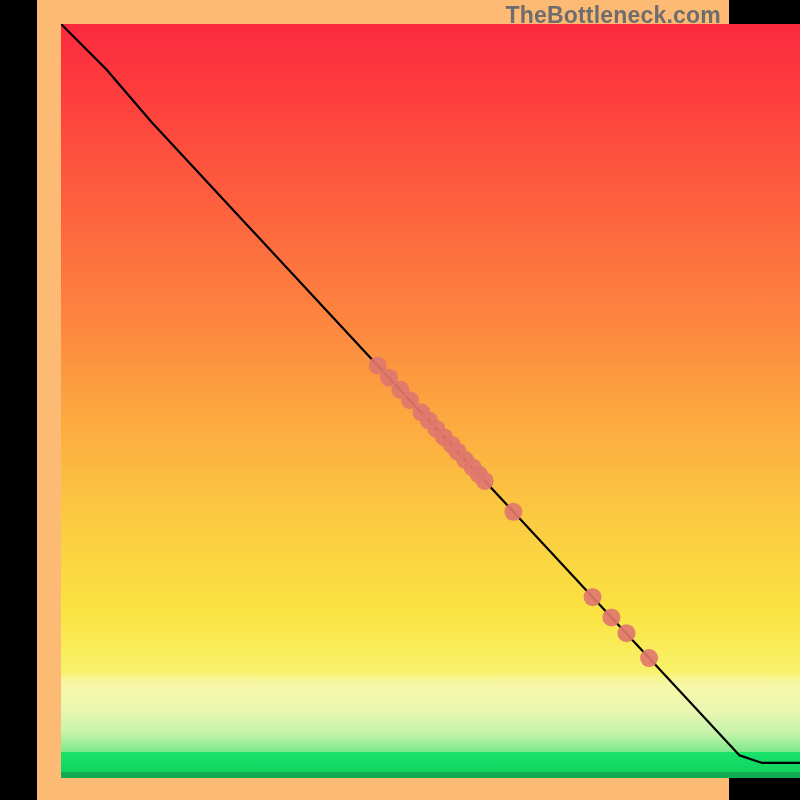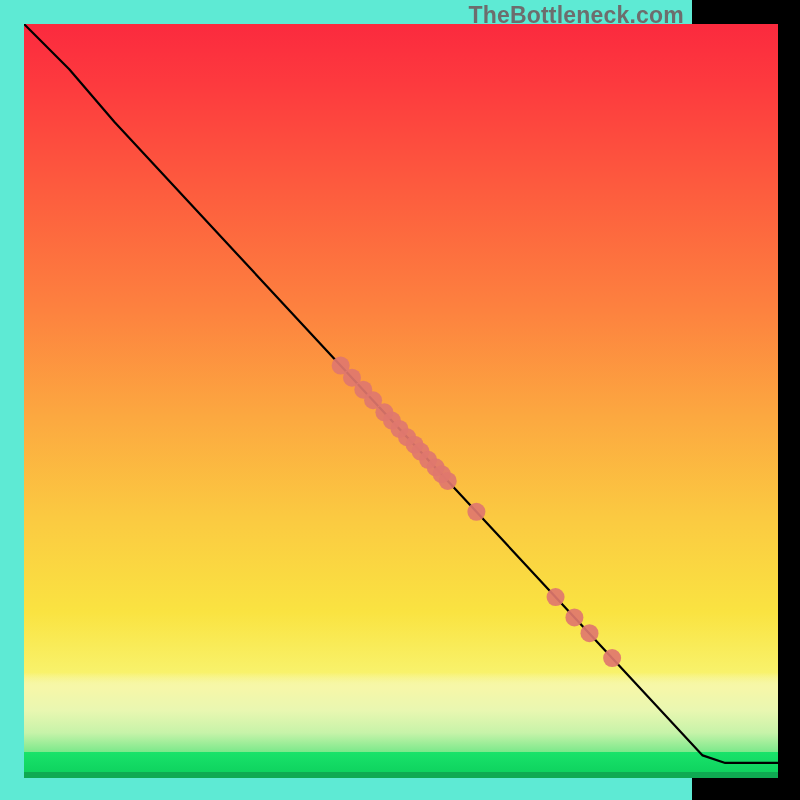--- a/index.html
+++ b/index.html
@@ -8,21 +8,22 @@
     width: 800px;
     height: 800px;
     background: #000;
     overflow: hidden;
     font-family: Arial, Helvetica, sans-serif;
   }
   .stage {
     position: relative;
     width: 692px;
     height: 800px;
-    background: #5eead4;
+    background: #fdba74;
+    margin-left: 37px;
   }
   .plot {
     position: absolute;
     left: 24px;
     top: 24px;
     width: 754px;
     height: 754px;
     overflow: hidden;
   }
   .gradient {

